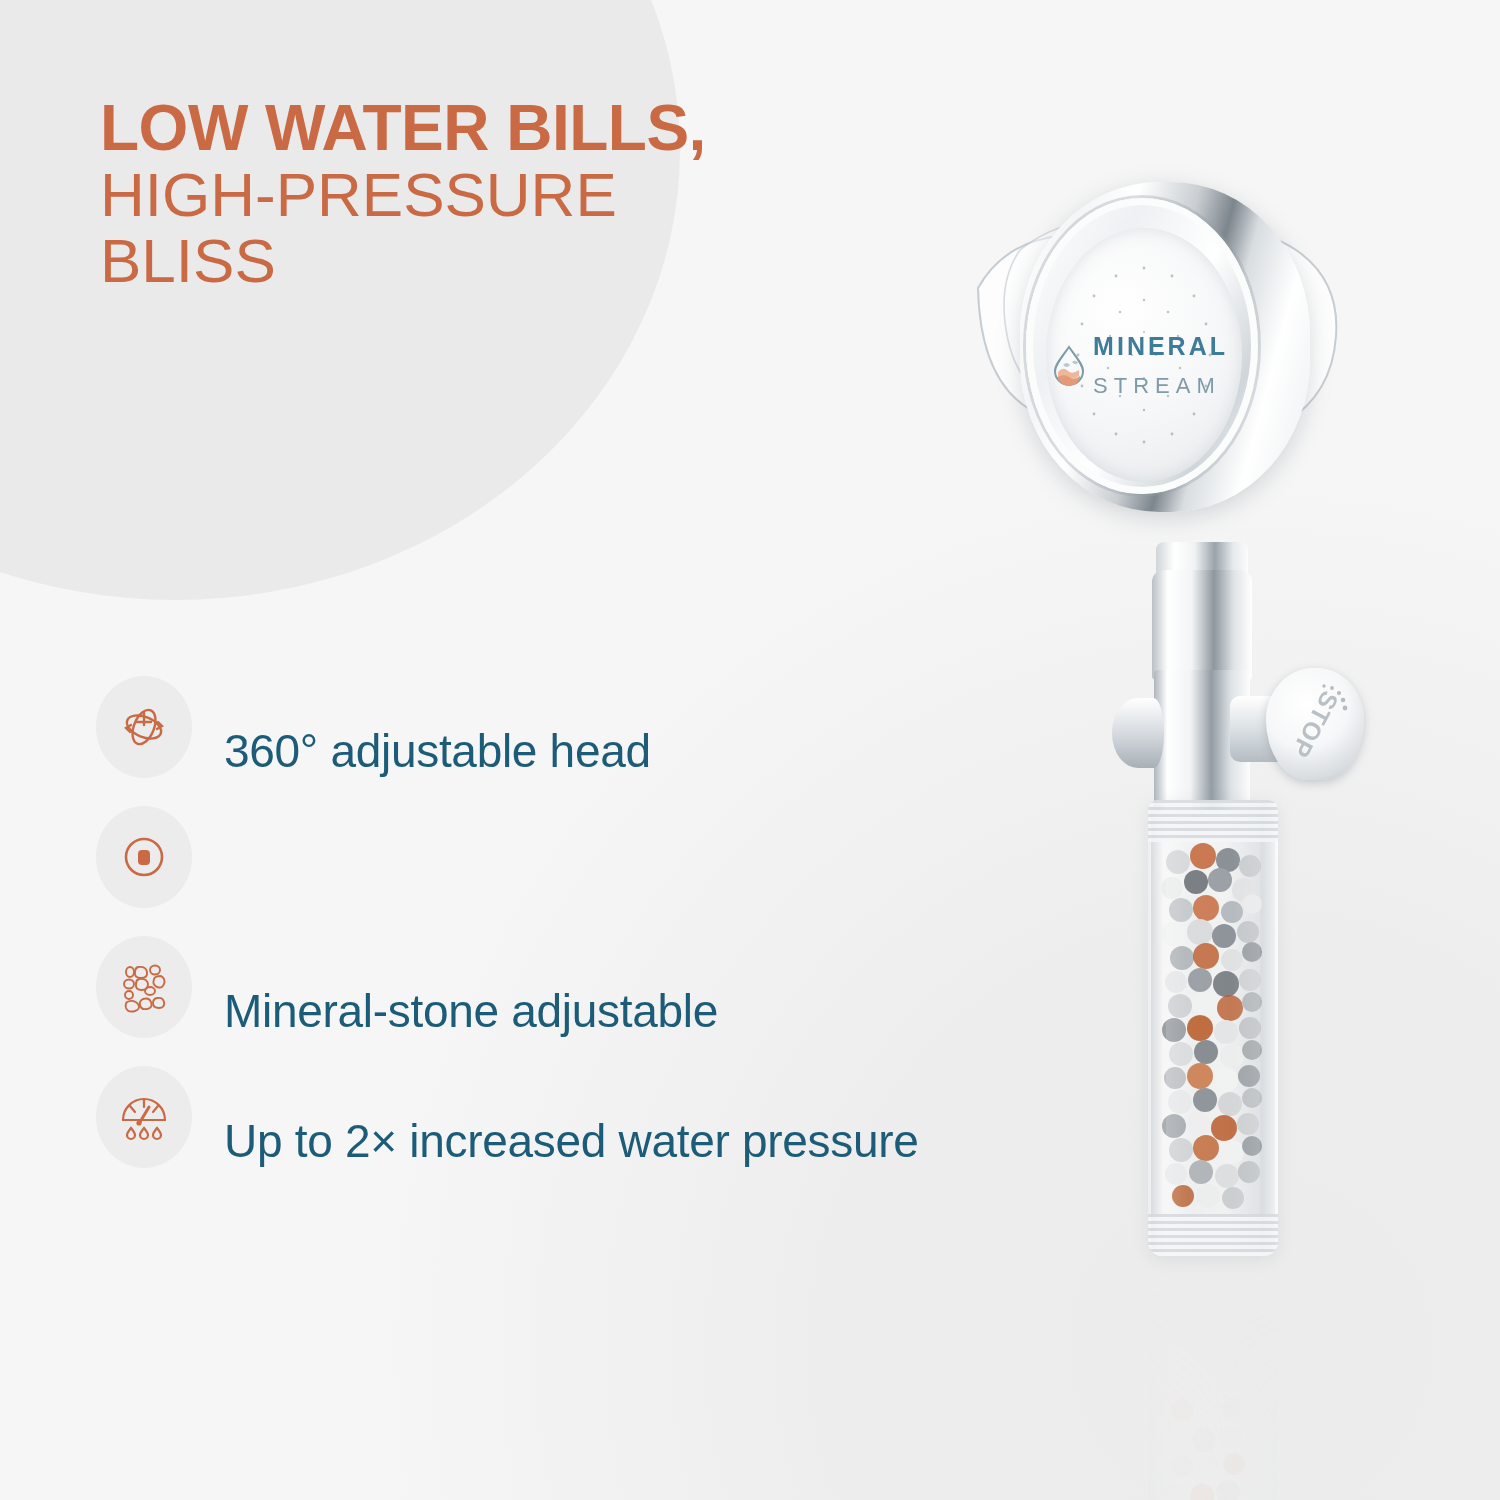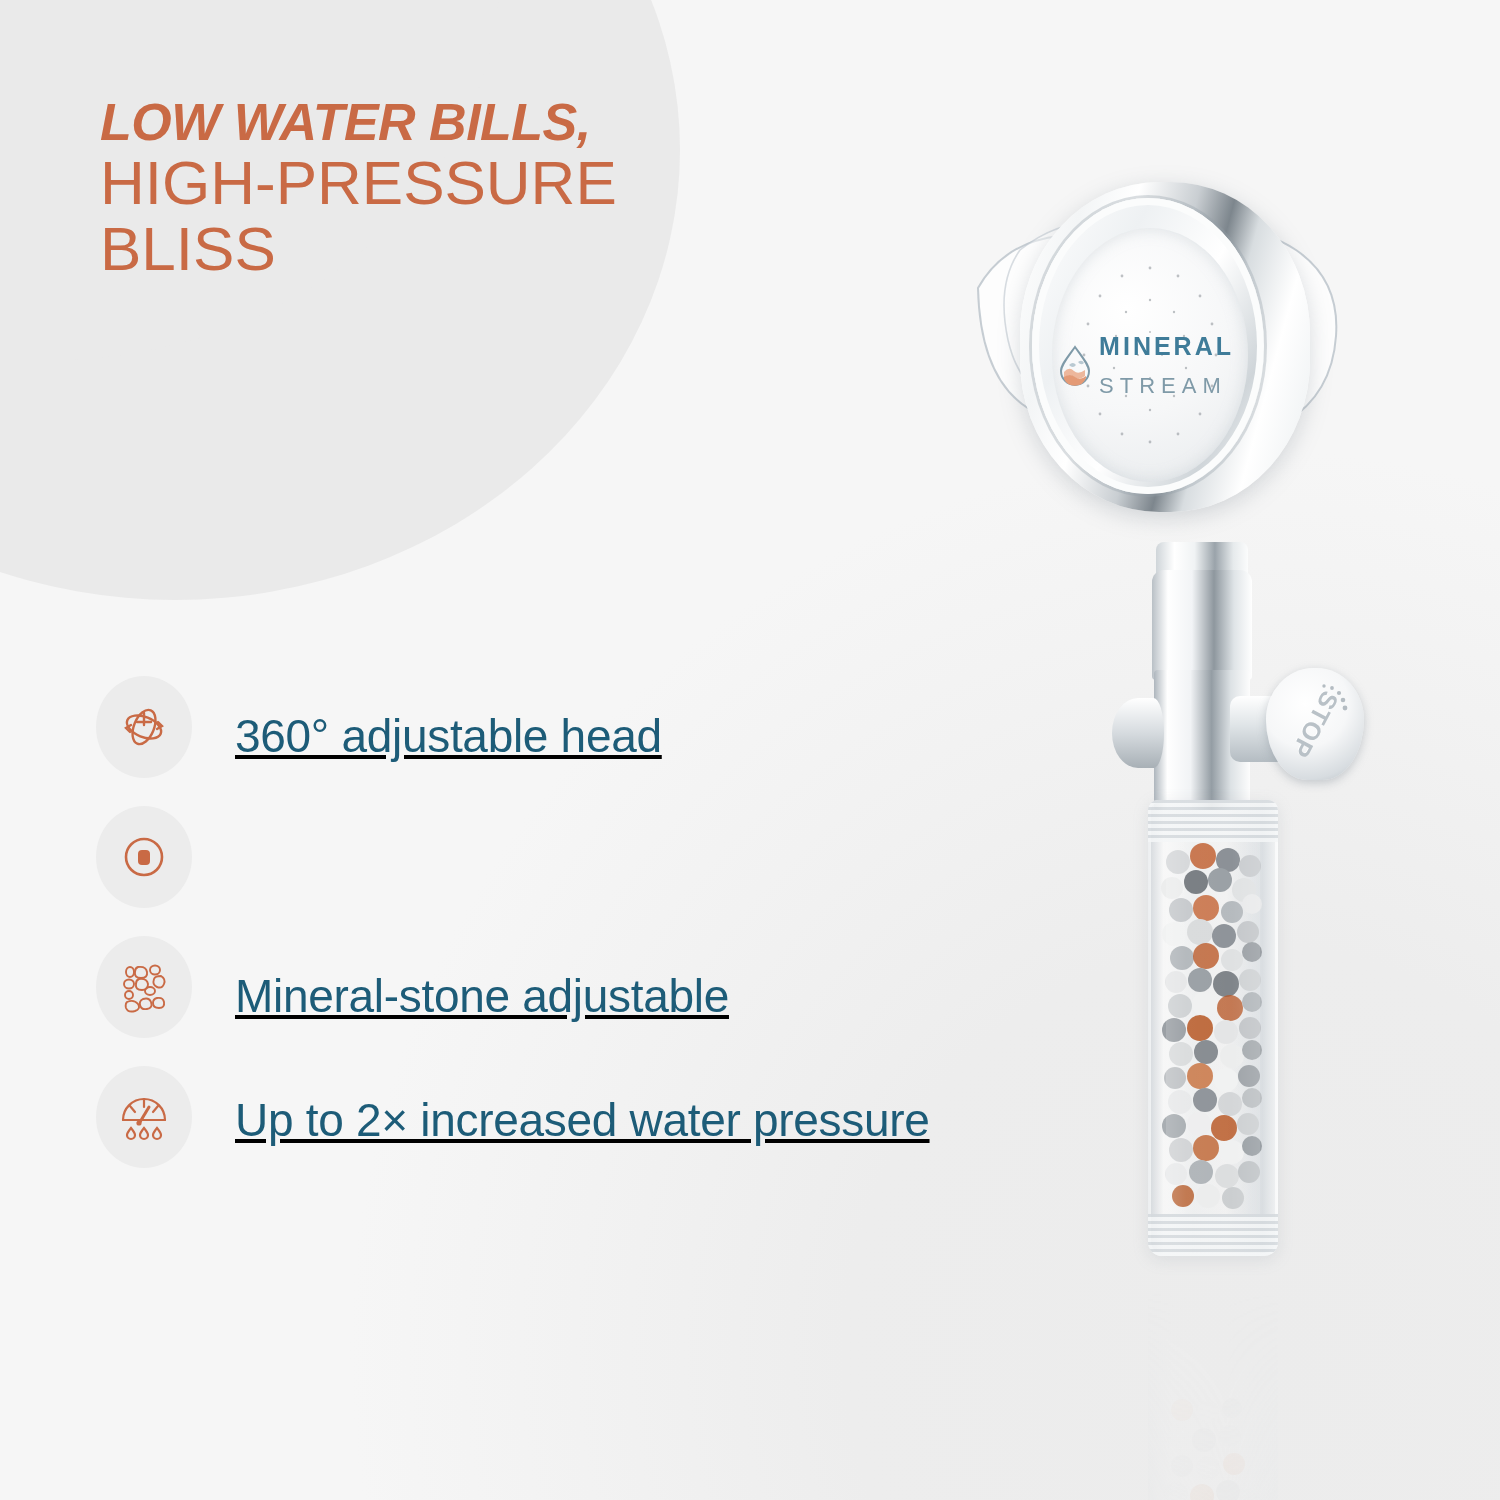--- a/index.html
+++ b/index.html
@@ -25,31 +25,31 @@
     position:absolute;left:-400px;top:-420px;
     width:900px;height:780px;border-radius:50%;
     background:#eaeaea;
   }
   
   .headline{
     position:absolute;left:100px;top:96px;width:720px;
     line-height:1.00;letter-spacing:-0.5px;
   }
   .h-line1{
-    display:block;font-size:52px;font-weight:700;font-style:italic;
+    display:block;font-size:64px;font-weight:700;
     color:#c96a45;white-space:nowrap;
   }
   .h-line2, .h-line3{
     display:block;font-size:62px;font-weight:400;color:#c96a45;
     letter-spacing:0px;margin-top:4px;
   }
   
   .features{position:absolute;left:96px;top:676px;width:980px;}
   .feature{
-    display:flex;align-items:center;gap:43px;margin-bottom:28px;text-decoration:underline;
+    display:flex;align-items:flex-end;gap:32px;margin-bottom:28px;
   }
   .f-icon{
     flex:0 0 auto;width:96px;height:102px;border-radius:50%;
     background:#ececec;display:flex;align-items:center;justify-content:center;
   }
   .f-icon svg{display:block;}
   .f-text{
     flex:1 1 auto;color:#1d5c78;font-size:46px;font-weight:500;
     line-height:1.12;padding-top:20px;letter-spacing:-0.3px;
   }
@@ -60,21 +60,21 @@
   .halo{position:absolute;left:0px;top:30px;width:520px;height:390px;}
   
   .head-wrap{position:absolute;left:120px;top:32px;width:300px;height:360px;}
   .head-outer{
     position:absolute;left:0;top:0;width:290px;height:330px;
     background:linear-gradient(105deg,#ffffff 0%,#f3f5f6 18%,#ffffff 32%,#c9ced2 48%,#7d868d 58%,#d8dde0 66%,#ffffff 80%,#e9edef 100%);
     border-radius:48% 48% 48% 48%/46% 46% 46% 46%;
     box-shadow:0 6px 22px rgba(120,130,140,.28);
   }
   .head-ring{
-    position:absolute;left:12px;top:16px;width:232px;height:296px;
+    position:absolute;left:6px;top:16px;width:232px;height:296px;
     border-radius:50%;
     background:linear-gradient(120deg,#ffffff 0%,#eef1f3 30%,#ffffff 55%,#cfd5d9 80%,#ffffff 100%);
     box-shadow:inset 0 0 0 7px #fbfcfc, 0 0 0 3px rgba(150,160,170,.35);
   }
   .head-face{
     position:absolute;left:20px;top:30px;width:196px;height:254px;border-radius:50%;
     background:radial-gradient(circle at 38% 32%, #ffffff 0%, #f6f7f8 50%, #e7eaec 100%);
     box-shadow:inset 0 0 16px rgba(170,180,190,.35);
     overflow:hidden;
   }

